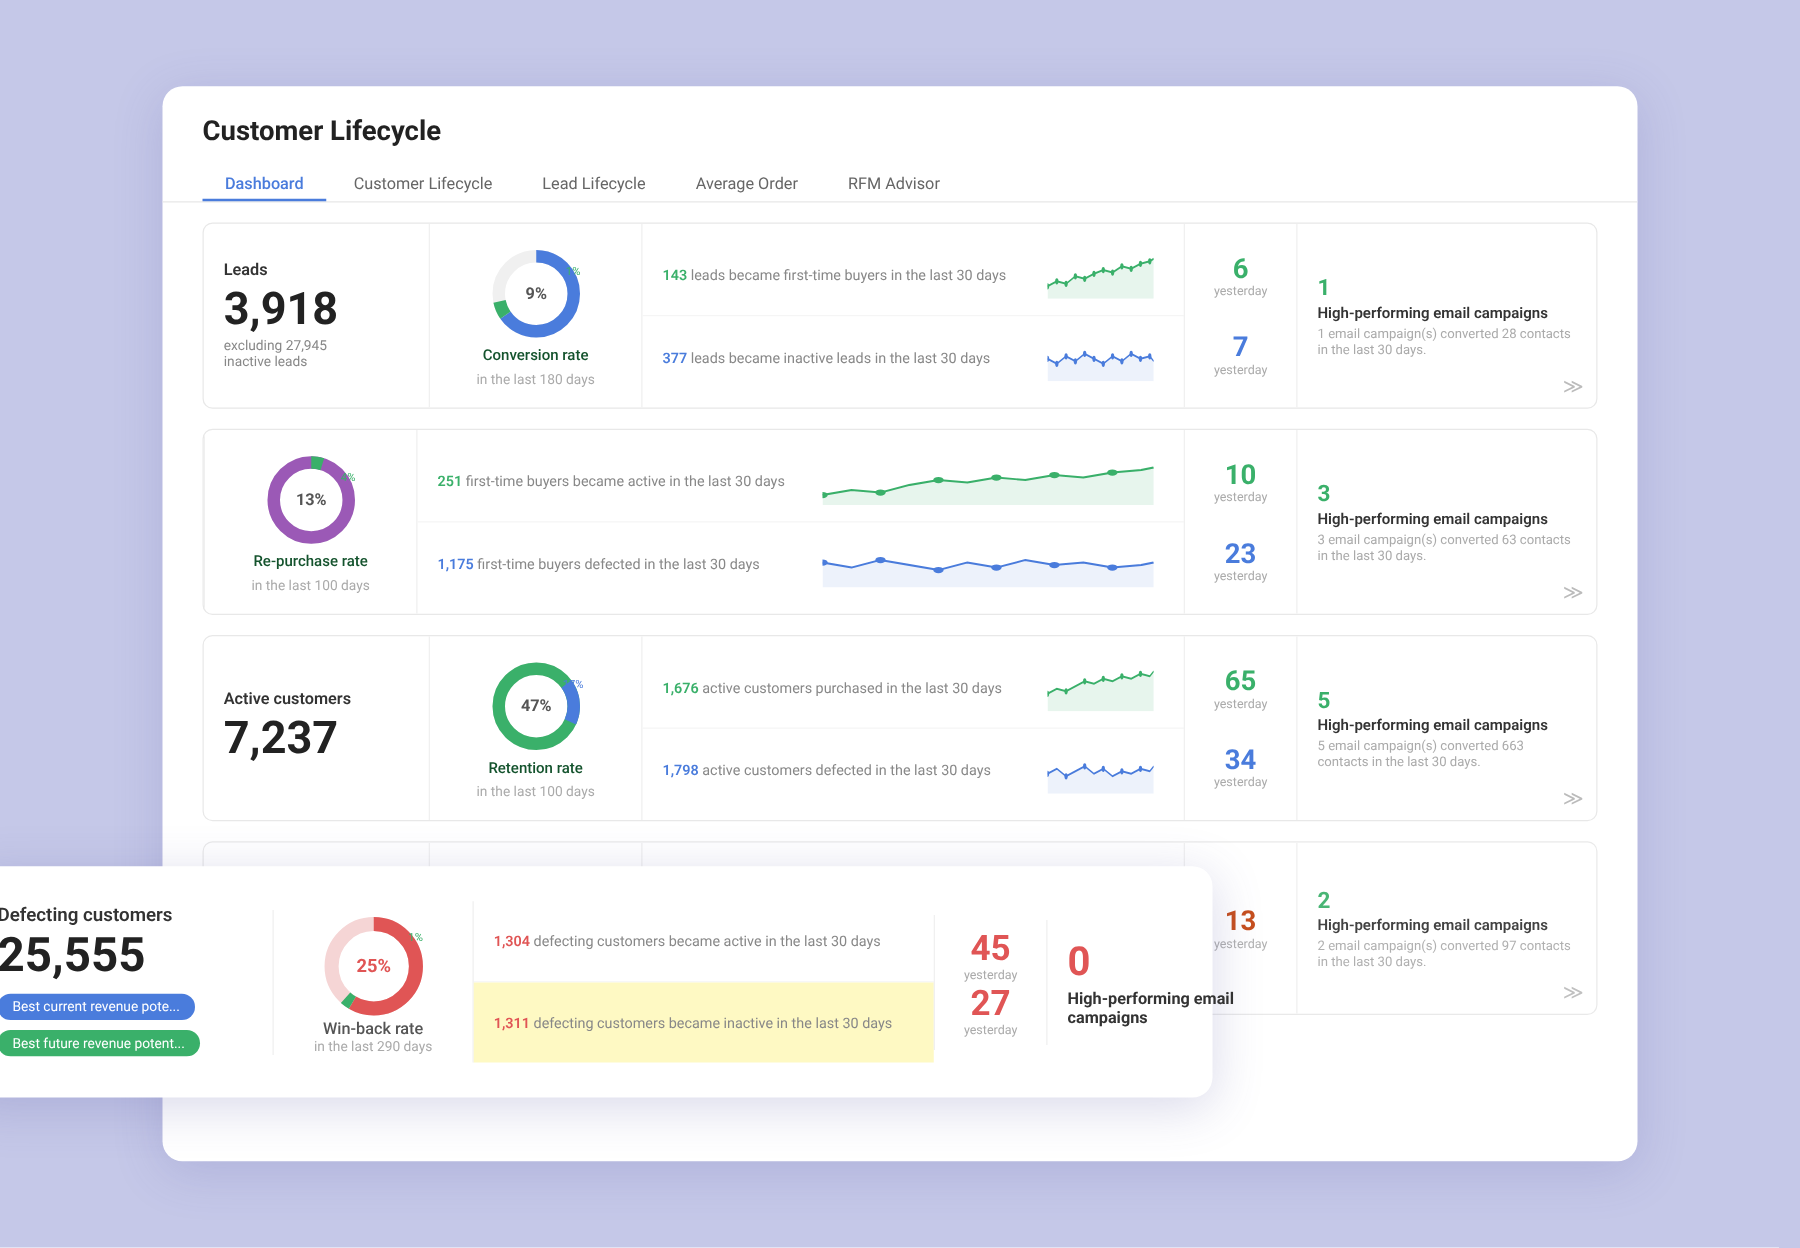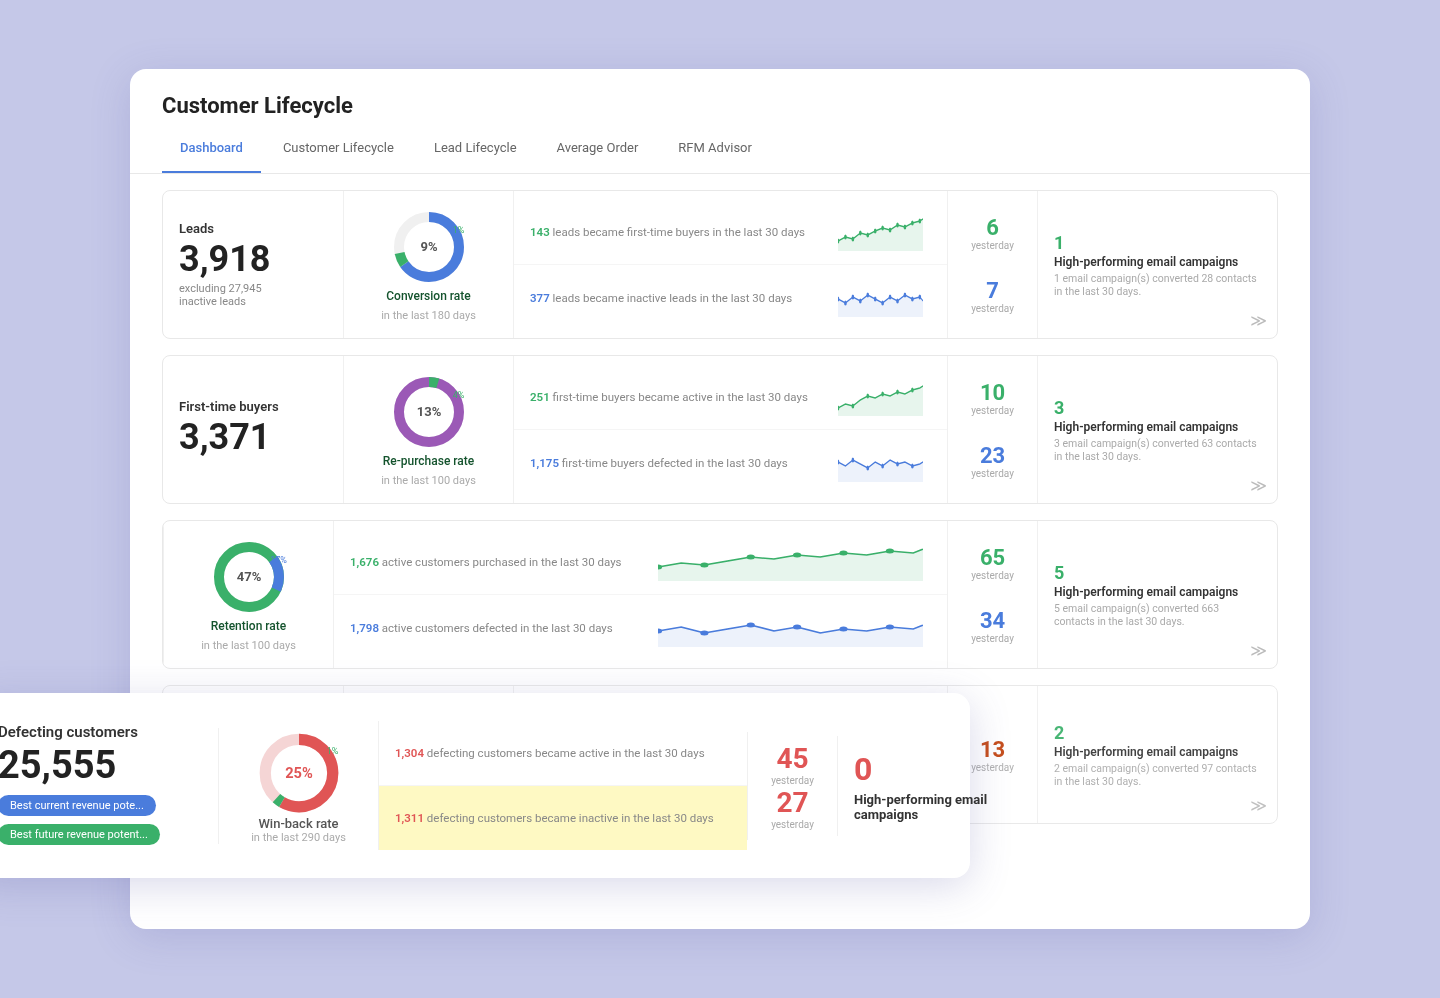--- a/index.html
+++ b/index.html
@@ -45,21 +45,21 @@
       font-weight: 700;
       color: #222;
       margin-bottom: 14px;
     }
     .nav-tabs {
       display: flex;
       gap: 0;
     }
     .nav-tab {
       font-size: 13px;
-      padding: 8px 18px 16px 18px;
+      padding: 8px 18px 4px 18px;
       cursor: pointer;
       color: #666;
       border-bottom: 2px solid transparent;
       margin-right: 4px;
     }
     .nav-tab.active {
       color: #4a7cdc;
       border-bottom: 2px solid #4a7cdc;
       font-weight: 500;
     }
@@ -392,24 +392,20 @@
       </div>
       <div class="metric-col-campaigns">
         <div class="campaign-num" style="color:#3ab06a;">1</div>
         <div class="campaign-title">High-performing email campaigns</div>
         <div class="campaign-desc">1 email campaign(s) converted 28 contacts in the last 30 days.</div>
         <div class="expand-btn">≫</div>
       </div>
     </div>
 
     <div class="metric-row">
-      <div class="metric-col-left">
-        <div class="metric-label">First-time buyers</div>
-        <div class="metric-value">3,371</div>
-      </div>
       <div class="metric-col-donut">
         <svg width="80" height="80" viewBox="0 0 80 80">
           <circle cx="40" cy="40" r="30" fill="none" stroke="#f0f0f0" stroke-width="10"></circle>
           <circle cx="40" cy="40" r="30" fill="none" stroke="#9b59b6" stroke-width="10" stroke-dasharray="244 188" stroke-dashoffset="47" transform="rotate(-90 40 40)"></circle>
           <circle cx="40" cy="40" r="30" fill="none" stroke="#3ab06a" stroke-width="10" stroke-dasharray="24 188" stroke-dashoffset="-197" transform="rotate(-90 40 40)"></circle>
           <text x="40" y="44" text-anchor="middle" class="donut-pct">13%</text>
         </svg>
         <div style="font-size:9px;color:#3ab06a;text-align:right;margin-top:-62px;margin-left:60px;">4%</div>
         <div style="height:52px;"></div>
         <div class="donut-title">Re-purchase rate</div>
@@ -463,20 +459,24 @@
       </div>
       <div class="metric-col-campaigns">
         <div class="campaign-num">3</div>
         <div class="campaign-title">High-performing email campaigns</div>
         <div class="campaign-desc">3 email campaign(s) converted 63 contacts in the last 30 days.</div>
         <div class="expand-btn">≫</div>
       </div>
     </div>
 
     <div class="metric-row">
+      <div class="metric-col-left">
+        <div class="metric-label">Active customers</div>
+        <div class="metric-value">7,237</div>
+      </div>
       <div class="metric-col-donut">
         <svg width="80" height="80" viewBox="0 0 80 80">
           <circle cx="40" cy="40" r="30" fill="none" stroke="#f0f0f0" stroke-width="10"></circle>
           <circle cx="40" cy="40" r="30" fill="none" stroke="#3ab06a" stroke-width="10" stroke-dasharray="295 188" stroke-dashoffset="47" transform="rotate(-90 40 40)"></circle>
           <circle cx="40" cy="40" r="30" fill="none" stroke="#4a7cdc" stroke-width="10" stroke-dasharray="32 188" stroke-dashoffset="-248" transform="rotate(-90 40 40)"></circle>
           <text x="40" y="44" text-anchor="middle" class="donut-pct">47%</text>
         </svg>
         <div style="font-size:9px;color:#4a7cdc;text-align:right;margin-top:-62px;margin-left:60px;">17%</div>
         <div style="height:52px;"></div>
         <div class="donut-title">Retention rate</div>

